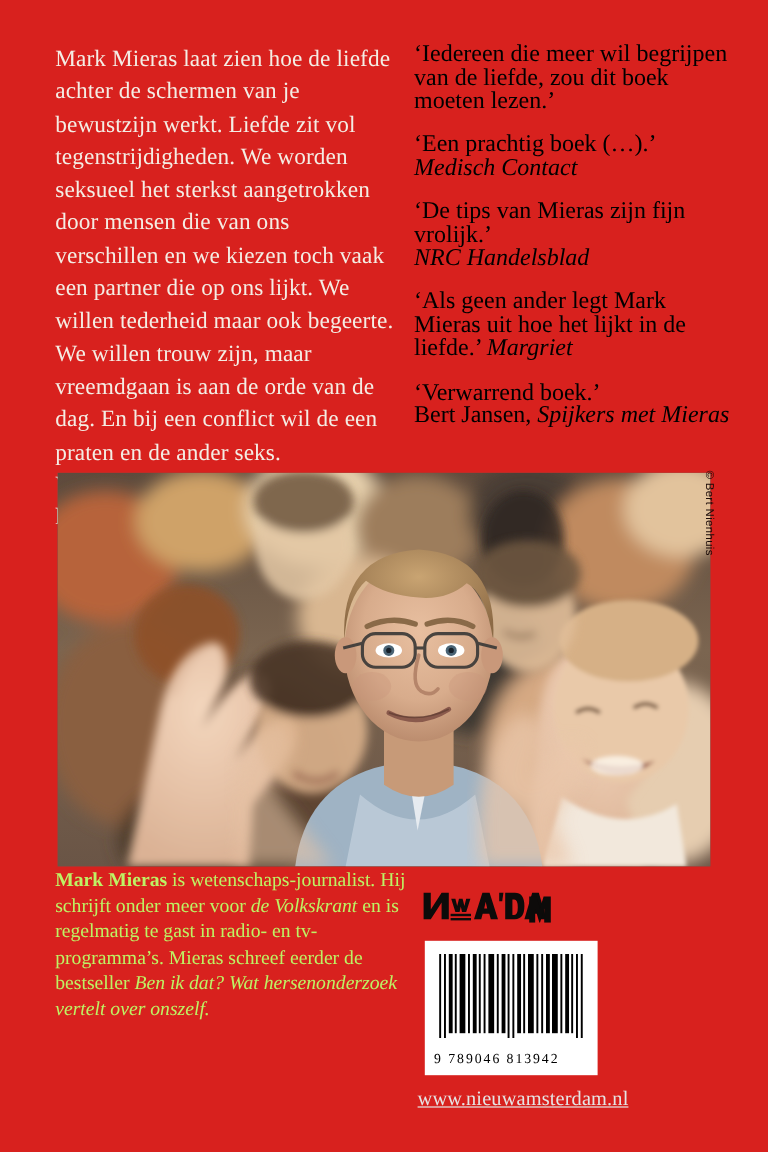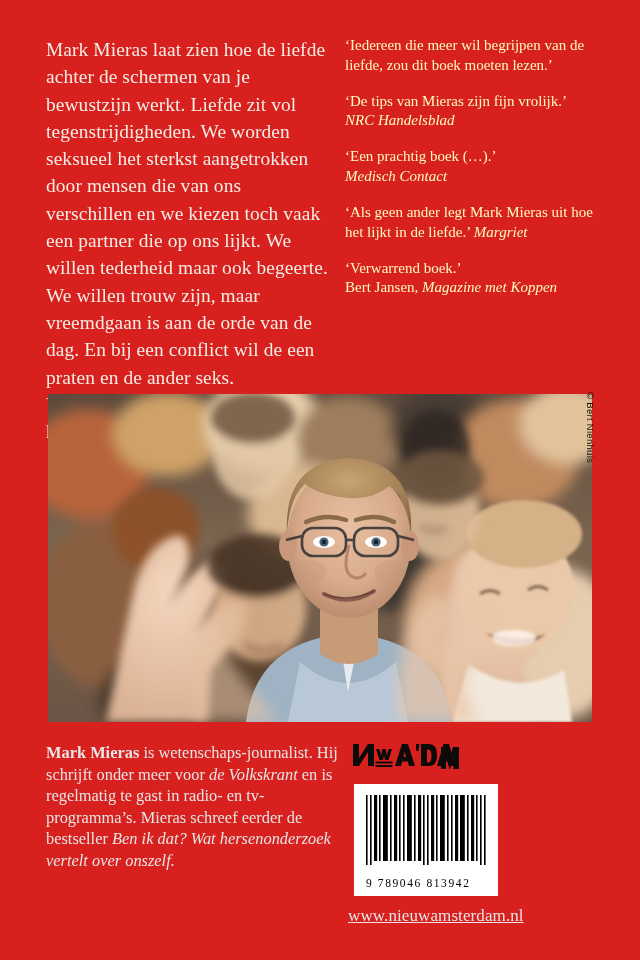--- a/index.html
+++ b/index.html
@@ -33,22 +33,22 @@
     font-size: 19.4px;
     line-height: 27.3px;
     letter-spacing: 0.1px;
   }
 
   .quotes {
     position: absolute;
     left: 345px;
     top: 36px;
     width: 268px;
-    color: #fef9c3;
-    font-size: 15px;
+    color: #000000;
+    font-size: 20px;
     line-height: 19.6px;
   }
   .quote-block {
     margin-bottom: 16.5px;
   }
   .quote-text {
     display: block;
   }
   .quote-source {
     display: block;
@@ -85,23 +85,23 @@
     font-family: "Liberation Sans", sans-serif;
     transform: rotate(90deg);
     transform-origin: 0 0;
     white-space: nowrap;
   }
 
   
   .bio {
     position: absolute;
     left: 46px;
-    top: 742px;
+    top: 722px;
     width: 292px;
-    color: #e5e5e5;
+    color: #bef264;
     font-size: 16.4px;
     line-height: 21.6px;
   }
   .bio b { font-weight: bold; }
   .bio i { font-style: italic; }
 
   .publisher-block {
     position: absolute;
     left: 352px;
     top: 742px;
@@ -120,23 +120,24 @@
     width: 144px;
     height: 112px;
     background: #ffffff;
   }
   .barcode-svg {
     display: block;
     margin: 9px auto 0 auto;
   }
   .barcode-digits {
     position: absolute;
-    left: 12px;
+    left: 0;
     bottom: 7px;
     width: 120px;
+    text-align: center;
     font-family: "Liberation Serif", serif;
     font-size: 11.5px;
     color: #000;
     letter-spacing: 1.6px;
   }
 
   .website {
     position: absolute;
     left: 348px;
     top: 906px;
@@ -157,37 +158,37 @@
 
     <div class="blurb">Mark Mieras laat zien hoe de liefde achter de schermen van je bewustzijn werkt. Liefde zit vol tegenstrijdigheden. We worden seksueel het sterkst aangetrokken door mensen die van ons verschillen en we kiezen toch vaak een partner die op ons lijkt. We willen tederheid maar ook begeerte. We willen trouw zijn, maar vreemdgaan is aan de orde van de dag. En bij een conflict wil de een praten en de ander seks. Verwarrend? Niet als je begrijpt hoe de liefde werkt.</div>
 
     <div class="quotes">
 
       <div class="quote-block">
         <span class="quote-text">‘Iedereen die meer wil begrijpen van de liefde, zou dit boek moeten lezen.’</span>
       </div>
 
       <div class="quote-block">
+        <span class="quote-text">‘Een prachtig boek (…).’</span>
+        <span class="quote-source">Medisch Contact</span>
+      </div>
+
+      <div class="quote-block">
         <span class="quote-text">‘De tips van Mieras zijn fijn vrolijk.’</span>
         <span class="quote-source">NRC Handelsblad</span>
-      </div>
-
-      <div class="quote-block">
-        <span class="quote-text">‘Een prachtig boek (…).’</span>
-        <span class="quote-source">Medisch Contact</span>
       </div>
 
       <div class="quote-block">
         <span>‘Als geen ander legt Mark Mieras uit hoe het lijkt in de liefde.’</span>
         <span class="quote-inline-source">Margriet</span>
       </div>
 
       <div class="quote-block">
         <span class="quote-text">‘Verwarrend boek.’</span>
-        <span class="quote-source-line"><span>Bert Jansen, </span><span class="quote-inline-source">Magazine met Koppen</span></span>
+        <span class="quote-source-line"><span>Bert Jansen, </span><span class="quote-inline-source">Spijkers met Mieras</span></span>
       </div>
 
     </div>
   </div>
 
   <div class="photo-wrap">
     <svg class="photo-svg" viewBox="0 0 544 328" preserveAspectRatio="none">
       <defs>
         <radialGradient id="gFace" cx="50%" cy="40%" r="62%">
           <stop offset="0%" stop-color="#e8bfa0"></stop>

